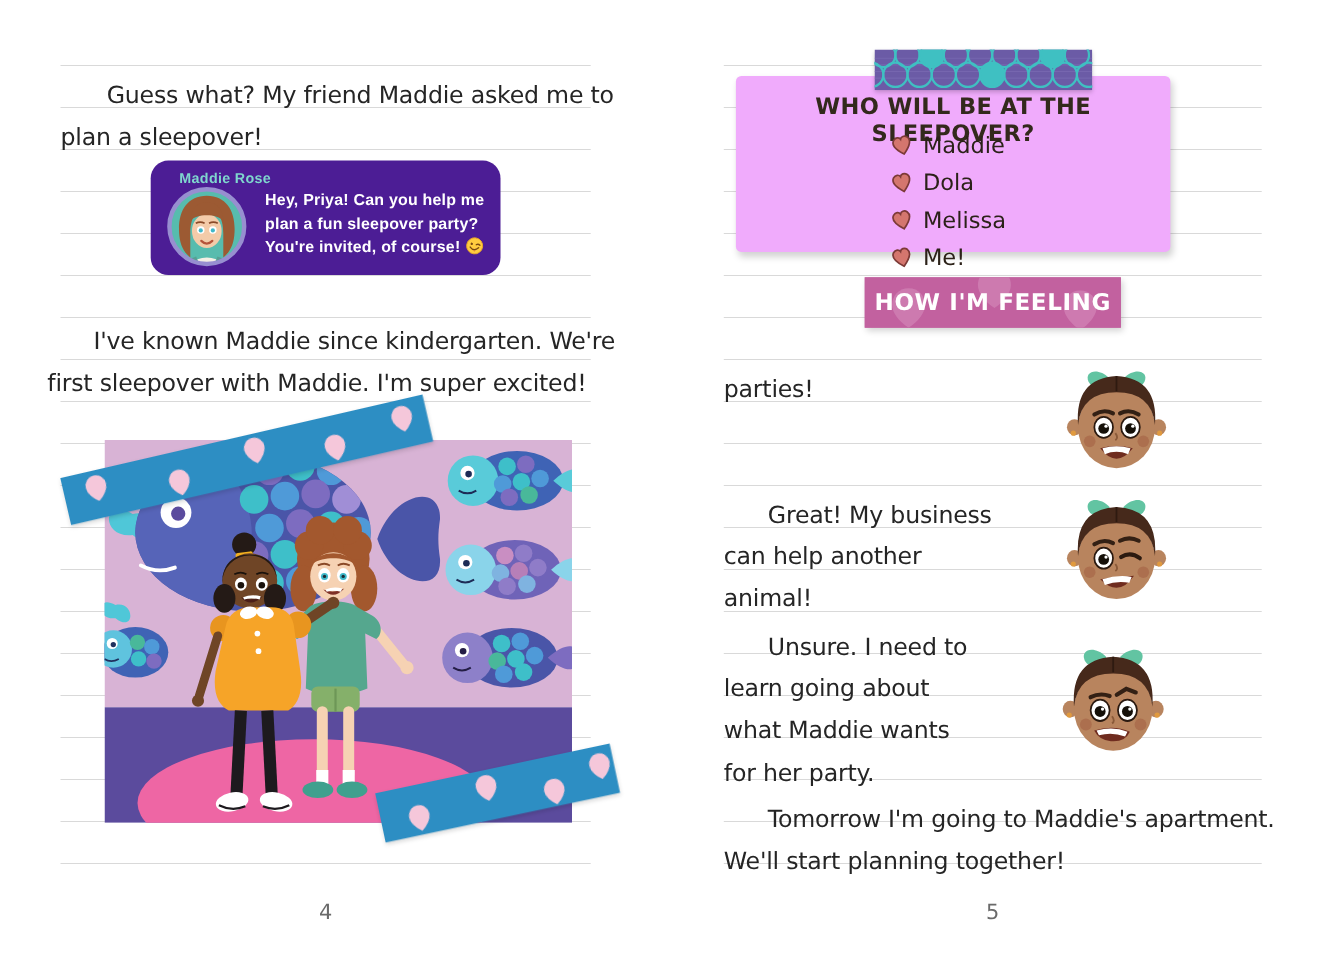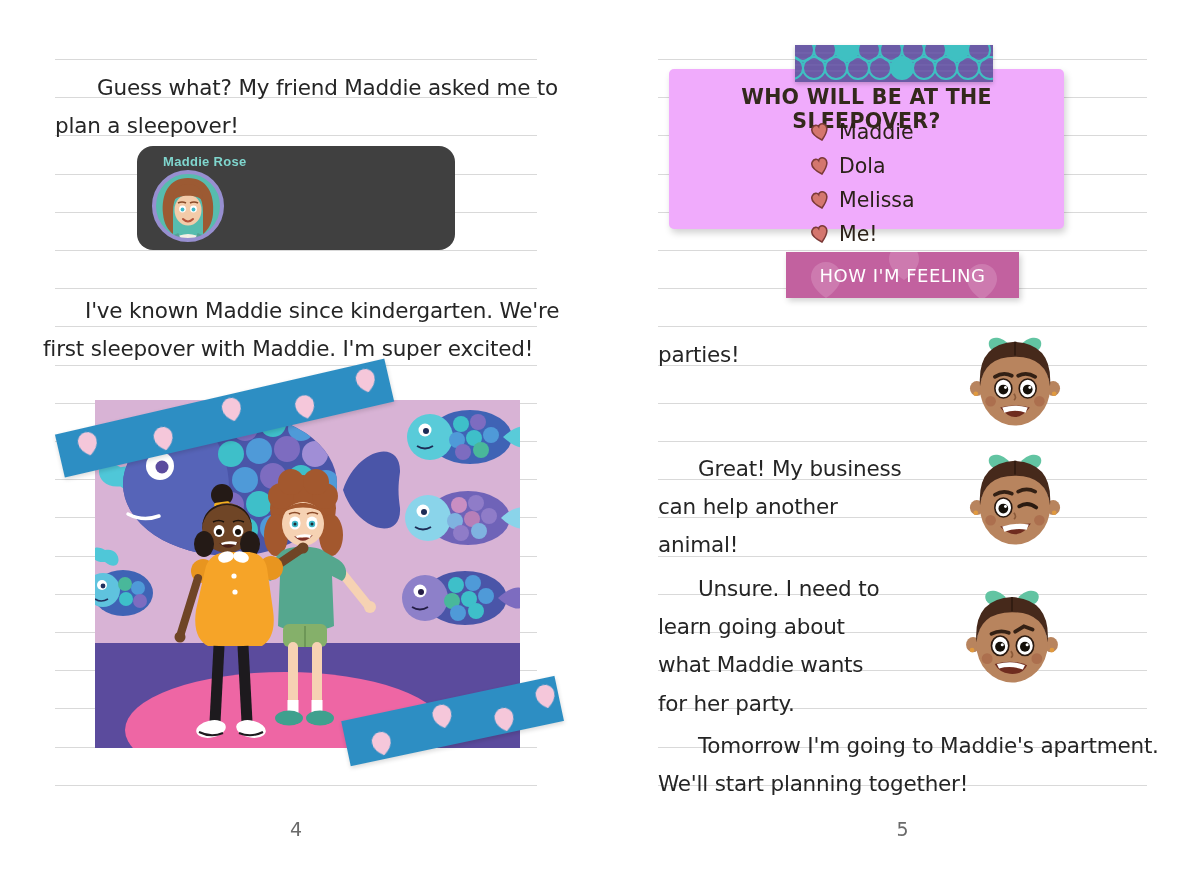--- a/index.html
+++ b/index.html
@@ -11,21 +11,21 @@
   #rules-left{left:55px;top:59px;width:482px;height:728px;}
   #rules-right{left:658px;top:59px;width:489px;height:728px;}
 
   .hand{position:absolute;color:#252525;font-size:21.5px;line-height:38.2px;
         font-family:"DejaVu Sans",sans-serif;letter-spacing:-0.2px;}
   .hand .ln{white-space:nowrap;}
   .hand .indent{padding-left:42px;}
 
   
   #chat{position:absolute;left:137px;top:146px;width:318px;height:104px;
-        background:#404040;border-radius:16px;}
+        background:#4c1d95;border-radius:16px;}
   #chat .sender{position:absolute;left:26px;top:8px;font-size:13px;font-weight:bold;
         color:#7fd6ce;letter-spacing:.3px;}
   #chat .avatar{position:absolute;left:13px;top:22px;}
   #chat .msg{position:absolute;left:104px;top:26px;color:#ffffff;font-weight:bold;
         font-size:14.5px;line-height:21.5px;letter-spacing:.2px;}
   #chat .msg .ln{white-space:nowrap;}
   .emoji{display:inline-block;vertical-align:-3px;margin-left:4px;}
 
   
   #illustration{position:absolute;left:95px;top:400px;width:425px;height:348px;}
@@ -48,22 +48,22 @@
   #note .row{display:flex;align-items:center;height:34px;}
   #note .row .nm{font-size:20.5px;color:#2b2118;margin-left:8px;
         font-family:"DejaVu Sans",sans-serif;}
   #tape-note{position:absolute;left:795px;top:45px;z-index:3;
         filter:drop-shadow(0 2px 2px rgba(0,0,0,.2));}
 
   
   #banner{position:absolute;left:786px;top:252px;width:233px;height:46px;z-index:2;
         box-shadow:2px 3px 6px rgba(0,0,0,.18);overflow:hidden;background:#c2619f;}
   #banner .bt{position:absolute;left:0;top:0;width:100%;height:100%;display:flex;
-        align-items:center;justify-content:center;color:#ffffff;font-weight:normal;
-        font-size:18px;letter-spacing:.5px;font-family:"DejaVu Sans",sans-serif;}
+        align-items:center;justify-content:center;color:#ffffff;font-weight:bold;
+        font-size:21px;letter-spacing:.5px;font-family:"DejaVu Sans",sans-serif;}
   #banner svg{position:absolute;left:0;top:0;}
 
   .face{position:absolute;}
   #face-happy{left:962px;top:327px;}
   #face-wink{left:962px;top:446px;}
   #face-unsure{left:958px;top:582px;}
 
   #p1{left:55px;top:69px;}
   #p2{left:43px;top:292px;}
   #f1{left:658px;top:336px;}
@@ -105,20 +105,33 @@
             <circle cx="43.5" cy="41.5" r="1.9" fill="#3fb8c9"></circle>
           <path d="M28 35 Q32 33 36 35" stroke="#8a4a28" stroke-width="1.5" fill="none"></path>
           <path d="M40 35 Q44 33 48 35" stroke="#8a4a28" stroke-width="1.5" fill="none"></path>
           <path d="M33 51 Q38 56 43 51" stroke="#b5543b" stroke-width="2" fill="none" stroke-linecap="round"></path>
           <path d="M16 76 Q38 56 60 76 Z" fill="#f3efe4"></path>
           <path d="M26 66 L30 76" stroke="#57a093" stroke-width="5"></path>
           <path d="M50 66 L46 76" stroke="#57a093" stroke-width="5"></path>
         </g>
         <circle cx="38" cy="38" r="34" fill="none" stroke="#978fd0" stroke-width="4"></circle>
       </svg>
+    </div>
+    <div class="msg">
+      <div class="ln">Hey, Priya! Can you help me</div>
+      <div class="ln">plan a fun sleepover party?</div>
+      <div class="ln"><span>You're invited, of course!</span><span class="emoji"><svg width="17" height="17" viewBox="0 0 20 20">
+              <g transform="rotate(8 10 10)">
+        <circle cx="10" cy="10" r="8.6" fill="#ffcd3f" stroke="#e6a42a" stroke-width="1"></circle>
+        <circle cx="6.7" cy="8.3" r="1.3" fill="#7a4a12"></circle>
+        <path d="M11.5 8.6 Q13.5 7 15.5 8.6" stroke="#7a4a12" stroke-width="1.4" fill="none" stroke-linecap="round"></path>
+        <path d="M5.5 12 Q10 16.5 14.5 11.5" stroke="#7a4a12" stroke-width="1.5" fill="none" stroke-linecap="round"></path>
+        <path d="M8 14.2 Q10 16 12 13.8 L10.5 16.2 Z" fill="#e8793f"></path>
+      </g>
+            </svg></span></div>
     </div>
   </div>
 
   <div class="hand" id="p2">
     <div class="ln indent">I've known Maddie since kindergarten. We're</div>
     <div class="ln">first sleepover with Maddie. I'm super excited!</div>
   </div>
 
   <div id="illustration">
     <svg width="425" height="348" viewBox="0 0 425 348">

